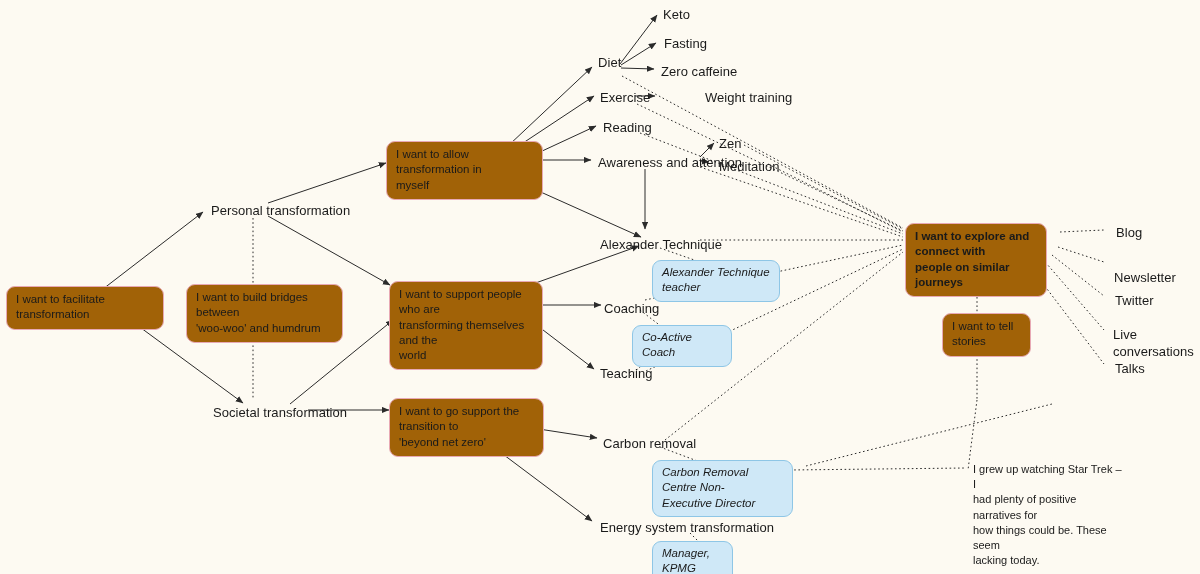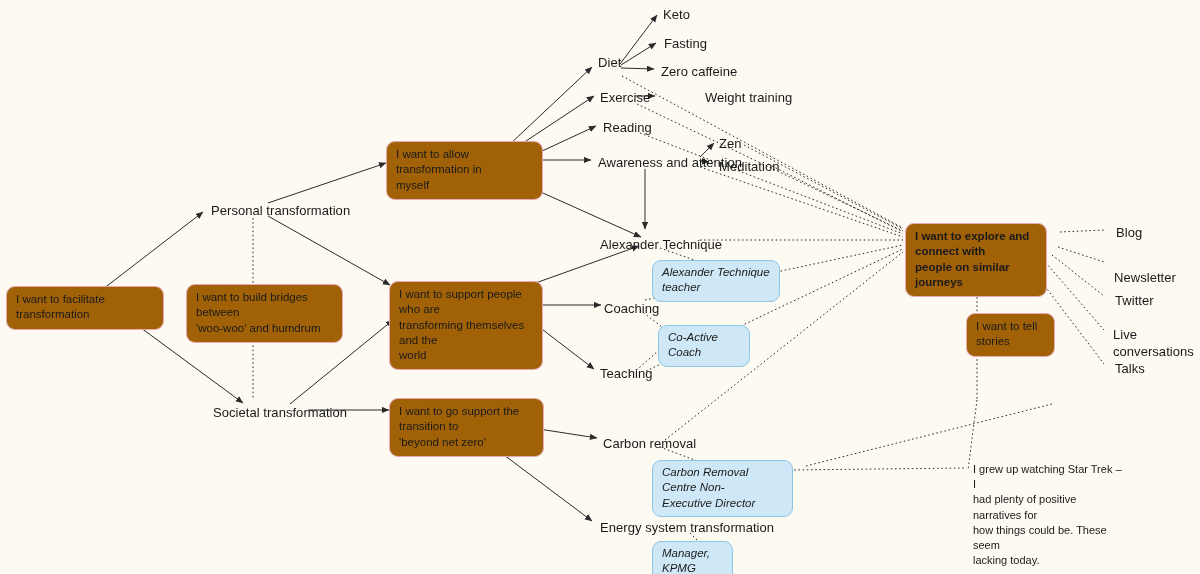--- a/index.html
+++ b/index.html
@@ -162,25 +162,25 @@
   <div class="node pink" style="left:389px; top:281px; width:154px;">I want to support people who are
 transforming themselves and the
 world</div>
 
   <div class="node pink" style="left:389px; top:398px; width:155px;">I want to go support the transition to
 'beyond net zero'</div>
 
   <div class="node pink" style="left:905px; top:223px; width:142px;font-weight:bold;">I want to explore and connect with
 people on similar journeys</div>
 
-  <div class="node pink" style="left:942px; top:313px; width:89px;margin-left:24px;">I want to tell stories</div>
+  <div class="node pink" style="left:942px; top:313px; width:89px;">I want to tell stories</div>
 
   <div class="node blue" style="left:652px; top:260px; width:128px;">Alexander Technique teacher</div>
 
-  <div class="node blue" style="left:658px; top:325px; width:92px;">Co-Active Coach</div>
+  <div class="node blue" style="left:632px; top:325px; width:100px;">Co-Active Coach</div>
 
   <div class="node blue" style="left:652px; top:460px; width:141px;">Carbon Removal Centre Non-
 Executive Director</div>
 
   <div class="node blue" style="left:652px; top:541px; width:81px;">Manager, KPMG</div>
 
   <div class="node plain" style="left:211px; top:202px;">Personal transformation</div>
 
   <div class="node plain" style="left:213px; top:404px;">Societal transformation</div>
 

